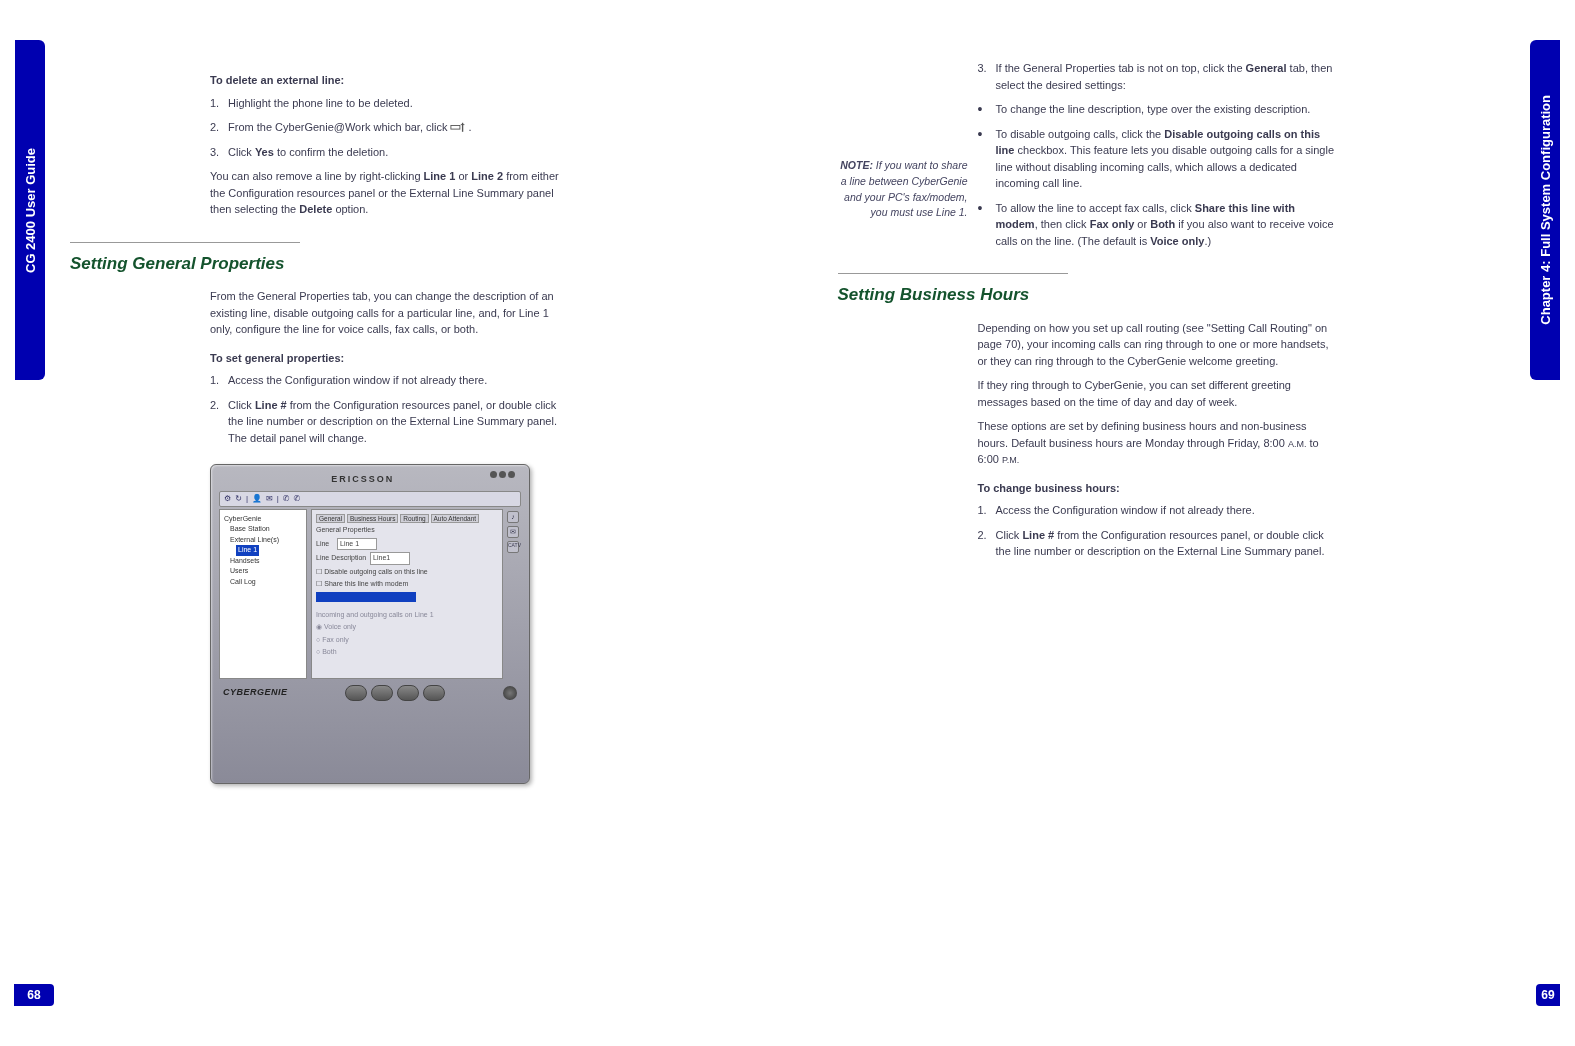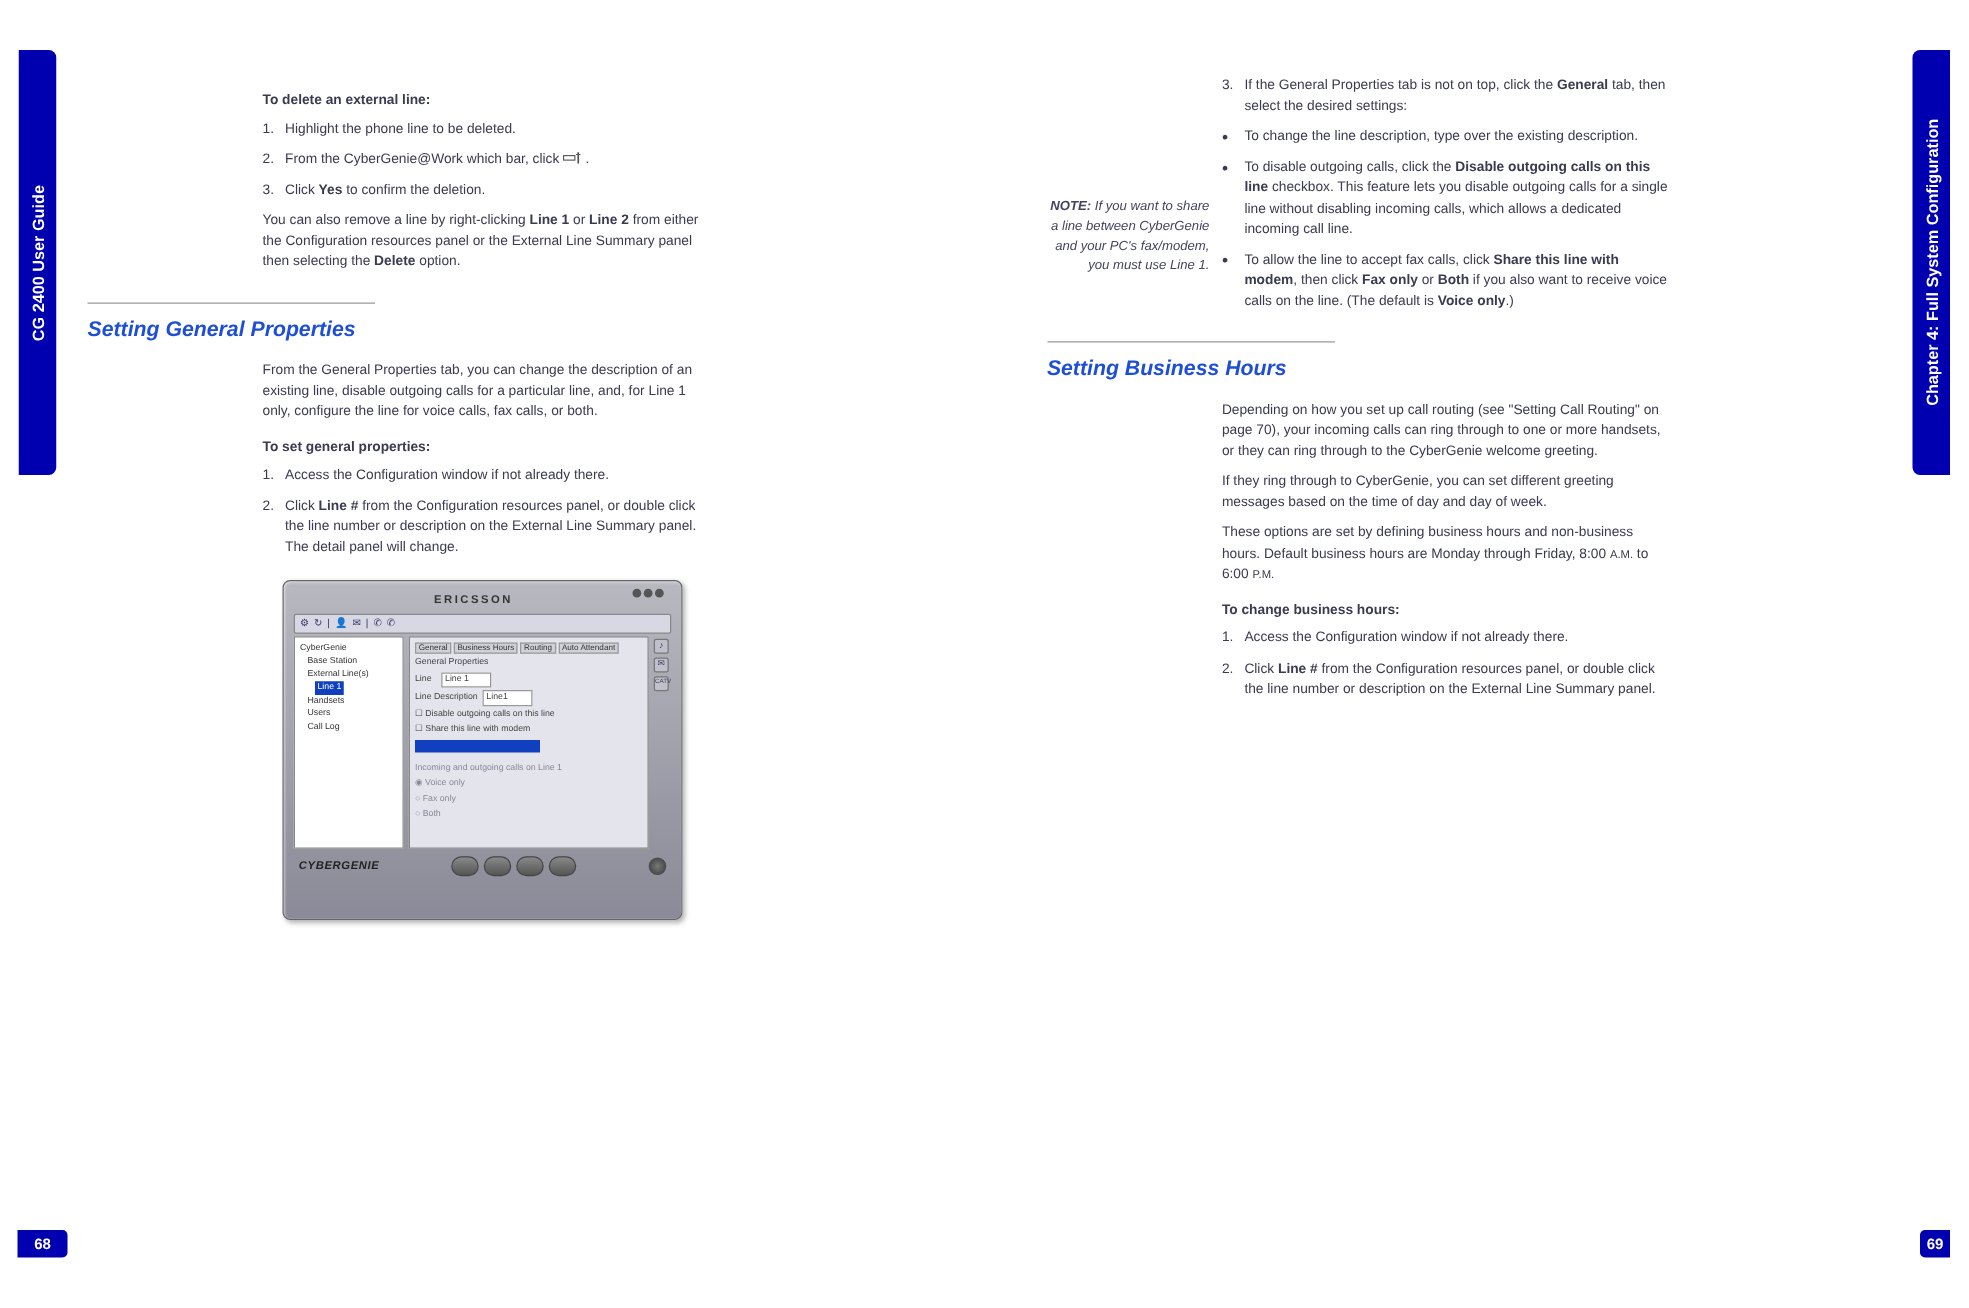--- a/index.html
+++ b/index.html
@@ -80,21 +80,21 @@
   .section-rule {
     border: none;
     border-top: 1px solid #999;
     width: 230px;
     margin: 24px 0 8px 0;
   }
   .section-title {
     font-size: 17px;
     font-weight: bold;
     font-style: italic;
-    color: #1d4ed8;
+    color: #14532d;
     margin-bottom: 12px;
     margin-left: -140px;
   }
 
   .ol-item { display: flex; }
   .ol-item .num { width: 18px; flex-shrink: 0; }
   .ol-item .txt { flex: 1; }
 
   .ul-item { display: flex; }
   .ul-item .bullet { width: 18px; flex-shrink: 0; font-size: 14px; line-height: 1.2; }
@@ -116,23 +116,23 @@
     font-size: 10.5px;
     text-align: right;
     color: #444460;
     line-height: 1.5;
   }
   .margin-note .note-label { font-weight: bold; font-style: italic; }
 
   
   .figure {
     margin-top: 18px;
-    margin-left: 16px;
+    margin-left: 0;
     width: 320px;
-    height: 272px;
+    height: 320px;
     background: linear-gradient(#b8b8c0, #8a8a98);
     border: 1px solid #666;
     border-radius: 6px;
     position: relative;
     padding: 8px;
     box-shadow: inset 1px 1px 2px rgba(255,255,255,.5), 2px 2px 4px rgba(0,0,0,.3);
   }
   .figure-header {
     text-align: center;
     font-size: 9px;

